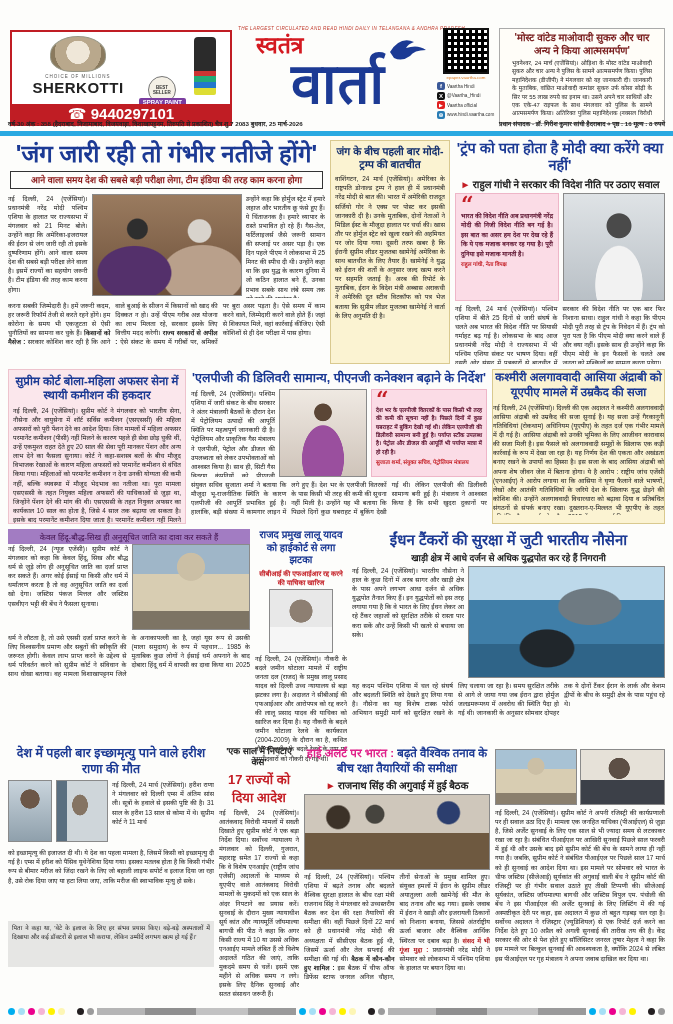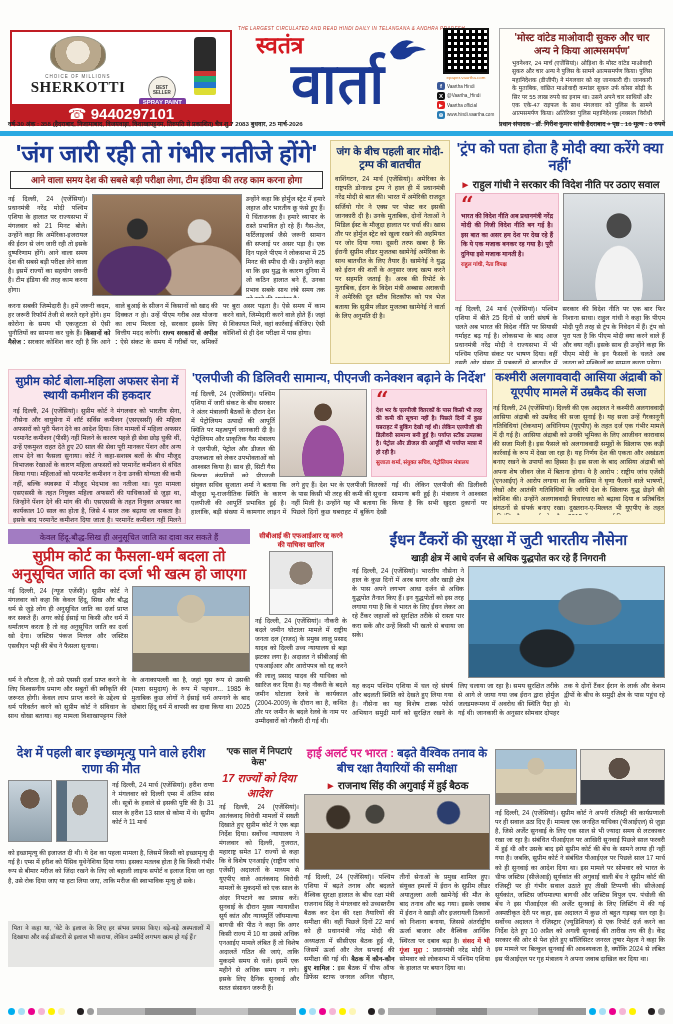--- a/index.html
+++ b/index.html
@@ -14,21 +14,21 @@
   .photo{position:relative;border:1px solid #8a8a8a;box-sizing:border-box;flex:none;}
   
   .masthead{position:absolute;left:0;top:0;width:673px;height:118px;}
   .ad{position:absolute;left:10px;top:30px;width:222px;height:96px;border:2px solid #c01d24;
       background:#fff;box-sizing:border-box;overflow:hidden;}
   .ad-left{position:absolute;left:6px;top:4px;width:120px;text-align:center;}
   .tiger{width:54px;height:34px;margin:0 auto;border-radius:50% 50% 40% 40%;
          background:radial-gradient(circle at 50% 45%,#efe7d8 0 35%,#b9a88c 36% 70%,#8a7a5e 71%);
          border:1px solid #998;}
   .ad-choice{font-size:4.5px;letter-spacing:1px;color:#555;margin-top:2px;}
-  .ad-brand{font-family:Liberation Serif, serif;font-size:15px;font-weight:bold;color:#222;letter-spacing:.5px;}
+  .ad-brand{font-family:Liberation Sans, sans-serif;font-size:15px;font-weight:bold;color:#222;letter-spacing:.5px;}
   .ad-sub{display:inline-block;font-size:4.5px;color:#fff;background:#c01d24;padding:1px 4px;border-radius:2px;}
   .ad-web{font-size:5px;color:#fff;background:#c01d24;padding:1px 3px;margin-top:2px;display:inline-block;}
   .ad-badge{position:absolute;left:136px;top:44px;width:26px;height:26px;border-radius:50%;
             border:1.5px solid #777;font-size:4.5px;font-weight:bold;color:#333;display:flex;
             align-items:center;justify-content:center;text-align:center;background:#f4f0e6;}
   .spray{position:absolute;right:14px;top:5px;width:22px;height:58px;border-radius:4px 4px 2px 2px;
          background:linear-gradient(180deg,#2b2b2b 0 58%,#c33 58% 68%,#2a7 68% 78%,#27c 78% 88%,#dd3 88%);}
   .spray-chip{position:absolute;right:44px;top:66px;font-size:6px;font-weight:bold;color:#fff;
               background:#7a3da0;padding:1px 4px;border-radius:2px;}
   .ad-phone{position:absolute;left:0;bottom:0;width:100%;background:#c01d24;color:#fff;
@@ -146,21 +146,21 @@
       linear-gradient(180deg,#c9d4dc,#8fa0ac);}
   .ph-hr2{width:52px;height:62px;background:
       radial-gradient(ellipse at 46% 40%,#857463 0 20%,transparent 21%),
       linear-gradient(90deg,#5a6f80 0 20%,#cfd6da 20%);}
   .euth-row .bt{flex:1;}
   .euth-mid{margin-top:2px;height:70px;}
   .graybox{margin-top:3px;background:#e6e6e4;padding:3px 4px;font-size:6.2px;line-height:1.45;
            color:#222;text-align:justify;height:40px;overflow:hidden;}
   .cases{width:80px;flex:none;}
   .cases-h{font-size:9px;font-weight:800;color:#222;text-align:center;line-height:1.2;}
-  .cases-sub{font-size:11px;font-weight:bold;color:#c41e25;text-align:center;margin:2px 0;font-style:italic;}
+  .cases-sub{font-size:13px;font-weight:bold;color:#c41e25;text-align:center;margin:2px 0;}
   .defence{width:186px;flex:none;}
   .def-h{font-size:11.5px;font-weight:800;text-align:center;line-height:1.3;}
   .def-h .mag{color:#e0218a;}
   .def-h .blu{color:#1c3a94;}
   .ph-meet{width:100%;height:76px;margin:2px 0;background:
       radial-gradient(circle at 18% 30%,#3c3228 0 7%,transparent 8%),
       radial-gradient(circle at 38% 26%,#46443e 0 7%,transparent 8%),
       radial-gradient(circle at 78% 24%,#2c3e6e 0 7%,transparent 8%),
       linear-gradient(180deg,#cfc7bb 0 52%,#6e5940 52%);}
   .cji{flex:1;}
@@ -308,29 +308,29 @@
     <article class="yellowbox">
       <div class="yellowbox-h">कश्मीरी अलगाववादी आसिया अंद्राबी को यूएपीए मामले में उम्रकैद की सजा</div>
       <div class="bt" style="height:112px">नई दिल्ली, 24 (एजेंसियां)। दिल्ली की एक अदालत ने कश्मीरी अलगाववादी आसिया अंद्राबी को उम्रकैद की सजा सुनाई है। यह सजा उन्हें गैरकानूनी गतिविधियां (रोकथाम) अधिनियम (यूएपीए) के तहत दर्ज एक गंभीर मामले में दी गई है। आसिया अंद्राबी को उनकी भूमिका के लिए आजीवन कारावास की सजा मिली है। इस फैसले को अलगाववादी समूहों के खिलाफ एक कड़ी कार्रवाई के रूप में देखा जा रहा है। यह निर्णय देश की एकता और अखंडता बनाए रखने के उपायों का हिस्सा है। इस सजा के बाद आसिया अंद्राबी को अपना शेष जीवन जेल में बिताना होगा। ये है आरोप : राष्ट्रीय जांच एजेंसी (एनआईए) ने आरोप लगाया था कि आसिया ने घृणा फैलाने वाले भाषणों, लेखों और आतंकी गतिविधियों के जरिये देश के खिलाफ युद्ध छेड़ने की कोशिश की। उन्होंने अलगाववादी विचारधारा को बढ़ावा दिया व प्रतिबंधित संगठनों से संपर्क बनाए रखा। दुख्तरान-ए-मिल्लत भी यूएपीए के तहत प्रतिबंधित है। एनआईए ने अप्रैल, 2018 में मामला दर्ज किया था।</div>
     </article>
   </div>
 
   <div class="band band3">
 
     <article class="screl">
       <div class="kicker">केवल हिंदू-बौद्ध-सिख ही अनुसूचित जाति का दावा कर सकते हैं</div>
-      <div class="screl-h">सुप्रीम कोर्ट का फैसला-धर्म बदला तो अनुसूचित जाति का दर्जा भी खत्म हो जाएगा</div>
       <div class="screl-row">
         <div class="bt">नई दिल्ली, 24 (न्यूज एजेंसी)। सुप्रीम कोर्ट ने मंगलवार को कहा कि केवल हिंदू, सिख और बौद्ध धर्म से जुड़े लोग ही अनुसूचित जाति का दर्जा प्राप्त कर सकते हैं। अगर कोई ईसाई या किसी और धर्म में धर्मांतरण करता है तो वह अनुसूचित जाति का दर्जा खो देगा। जस्टिस पंकज मित्तल और जस्टिस एसवीएन भट्टी की बेंच ने फैसला सुनाया।</div>
         <div class="photo ph-sc"></div>
       </div>
       <div class="screl-bot bt cols2">धर्म ने लौटता है, तो उसे एससी दर्जा प्राप्त करने के लिए विश्वसनीय प्रमाण और सबूतों की स्वीकृति की जरूरत होगी। केवल लाभ प्राप्त करने के उद्देश्य से धर्म परिवर्तन करने को सुप्रीम कोर्ट ने संविधान के साथ धोखा बताया। वह मामला विशाखापट्टनम जिले के अनाकापल्ली का है, जहां यूस रूप से उसकी (माला समुदाय) के रूप में पहचान... 1985 के मुताबिक कुछ लोगों ने ईसाई धर्म अपनाने के बाद दोबारा हिंदू धर्म में वापसी का दावा किया था। 2025 के फैसले के खिलाफ लगाई गई विशेष याचिका को मंजूर कर पर्दाफाश किया गया।</div>
     </article>
 
     <article class="lalu">
+      <div class="lalu-h">राजद प्रमुख लालू यादव को हाईकोर्ट से लगा झटका</div>
       <div class="lalu-sub">सीबीआई की एफआईआर रद्द करने की याचिका खारिज</div>
       <div class="photo ph-lalu"></div>
       <div class="bt" style="height:118px">नई दिल्ली, 24 (एजेंसियां)। नौकरी के बदले जमीन घोटाला मामले में राष्ट्रीय जनता दल (राजद) के प्रमुख लालू प्रसाद यादव को दिल्ली उच्च न्यायालय से बड़ा झटका लगा है। अदालत ने सीबीआई की एफआईआर और आरोपपत्र को रद्द करने की लालू प्रसाद यादव की याचिका को खारिज कर दिया है। यह नौकरी के बदले जमीन घोटाला रेलवे के कार्यकाल (2004-2009) के दौरान का है, कथित तौर पर जमीन के बदले रेलवे के नाम पर उम्मीदवारों को नौकरी दी गई थी।</div>
     </article>
 
     <article class="navy">
       <div class="navy-h">ईंधन टैंकरों की सुरक्षा में जुटी भारतीय नौसेना</div>
       <div class="navy-sub">खाड़ी क्षेत्र में आधे दर्जन से अधिक युद्धपोत कर रहे हैं निगरानी</div>
       <div class="navy-row">
         <div class="bt">नई दिल्ली, 24 (एजेंसियां)। भारतीय नौसेना ने हाल के कुछ दिनों में अरब सागर और खाड़ी क्षेत्र के पास अपने लगभग आधा दर्जन से अधिक युद्धपोत तैनात किए हैं। इन युद्धपोतों को इस तरह लगाया गया है कि वे भारत के लिए ईंधन लेकर आ रहे टैंकर जहाजों को सुरक्षित तरीके से रास्ता पार करा सकें और उन्हें किसी भी खतरे से बचाया जा सके।</div>

